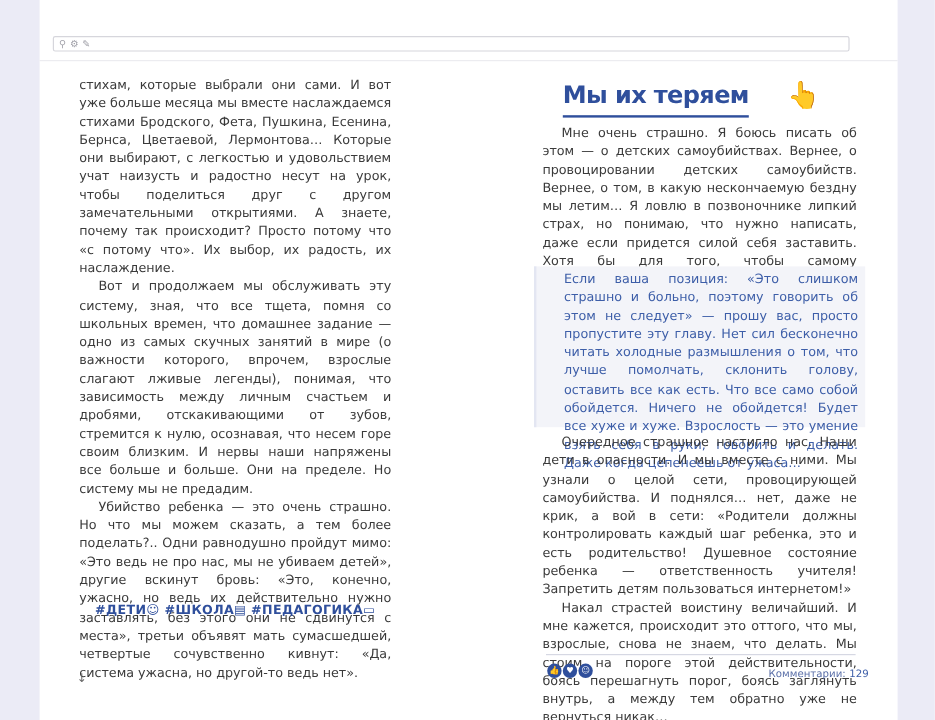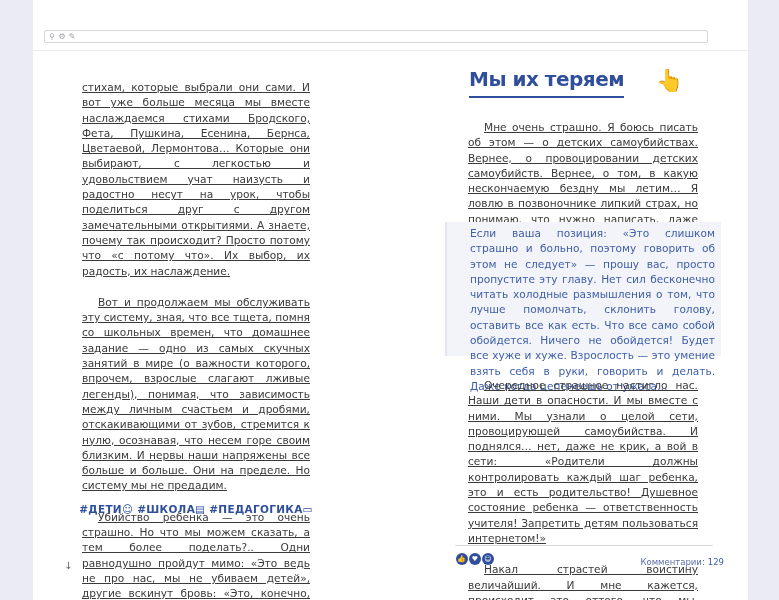--- a/index.html
+++ b/index.html
@@ -22,21 +22,21 @@
   .searchbar .q { width:10px; text-align:center; margin-left:2px; font-size:8px; color:#a0a0a8; }
   .searchbar .txt { flex:1; padding-left:2px; white-space:nowrap; overflow:hidden; }
   .searchbar .ic { width:10px; text-align:center; font-size:8px; color:#a0a0a8; }
   .divider {
     position:absolute; left:33px; top:50px; width:715px; height:1px; background:#ececf0;
   }
   .col {
     position:absolute; font-size:10.6px; line-height:15.3px; color:#3a3a3a;
     text-align:justify;
   }
-  .col p { margin:16px; text-indent:16px;text-decoration:underline; }
+  .col p { margin:0; text-indent:16px; }
   .col p.noind { text-indent:0; }
   .left { left:66px; top:64px; width:260px; }
   .right { left:452px; top:104px; width:262px; }
   .title {
     position:absolute; left:469px; top:63px;
     font-size:20px; font-weight:bold; color:#2f4f9c;
     font-family:"DejaVu Sans", sans-serif; letter-spacing:-0.5px;
     border-bottom:2px solid #2f4f9c; line-height:32px; padding-bottom:1px;
   }
   .hand {

